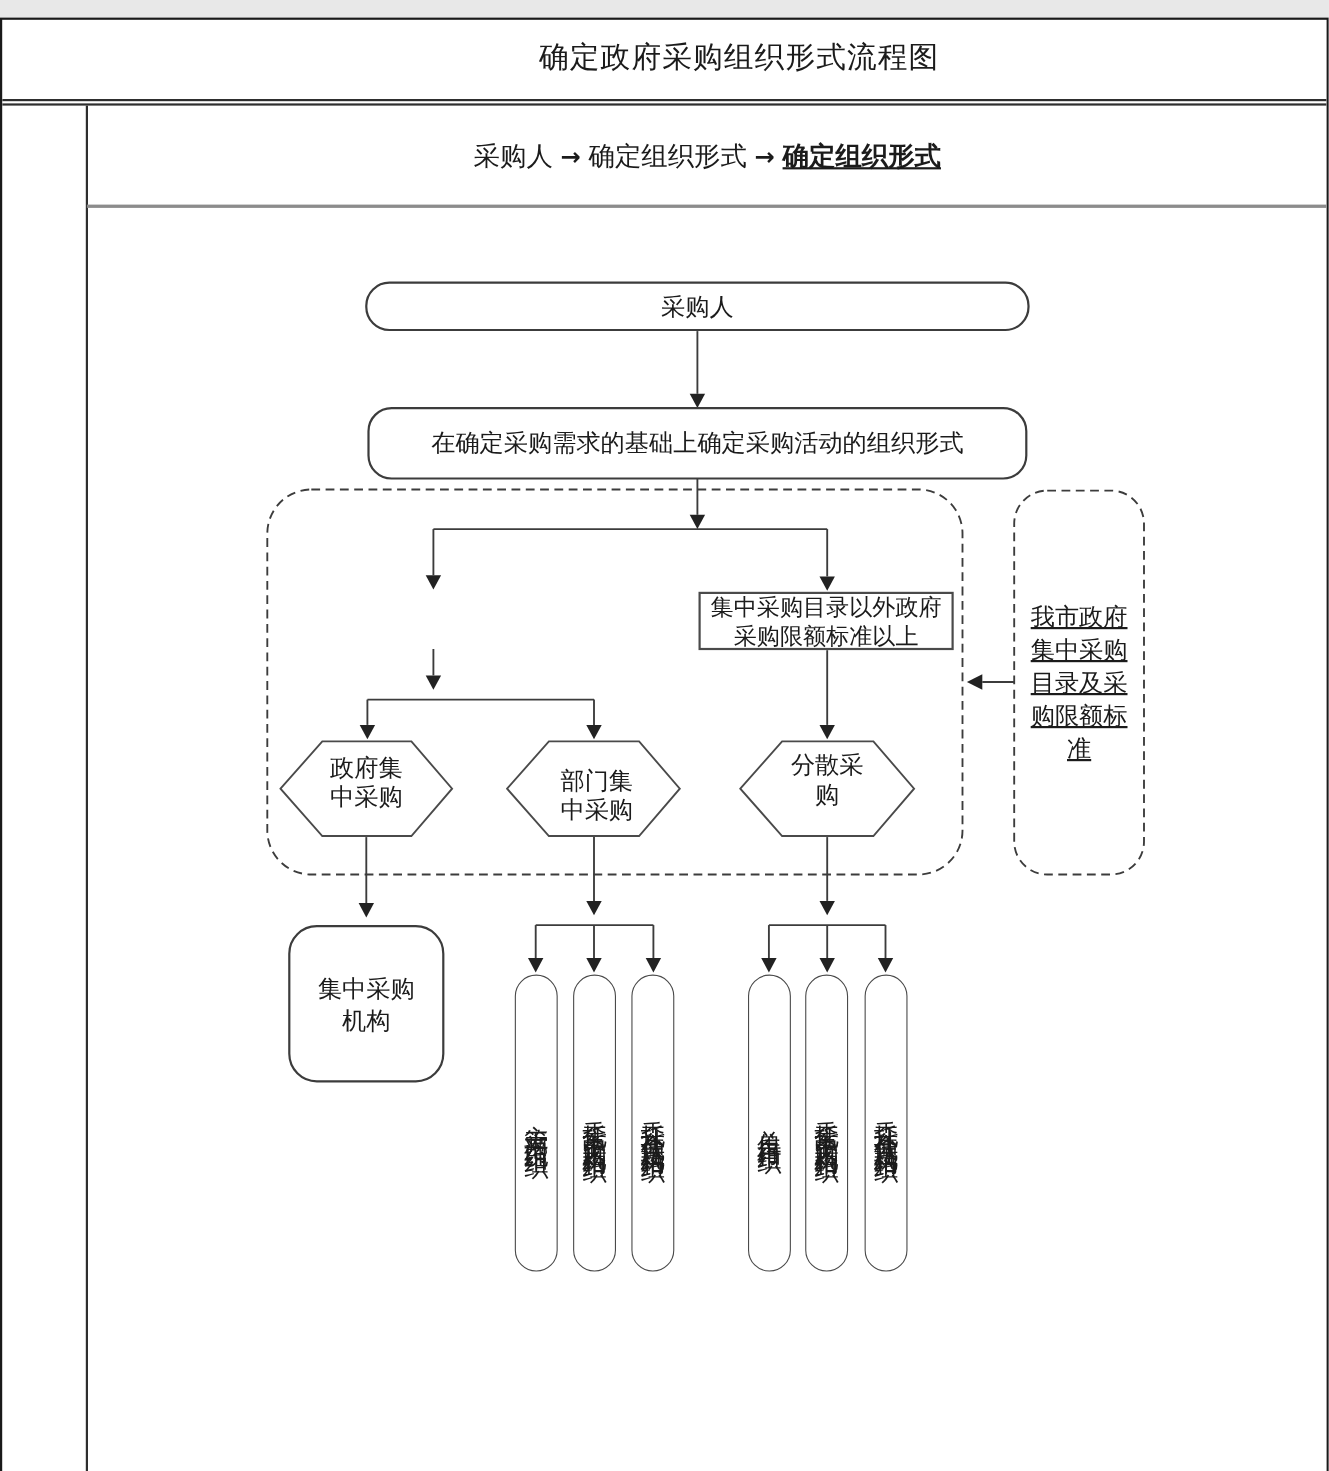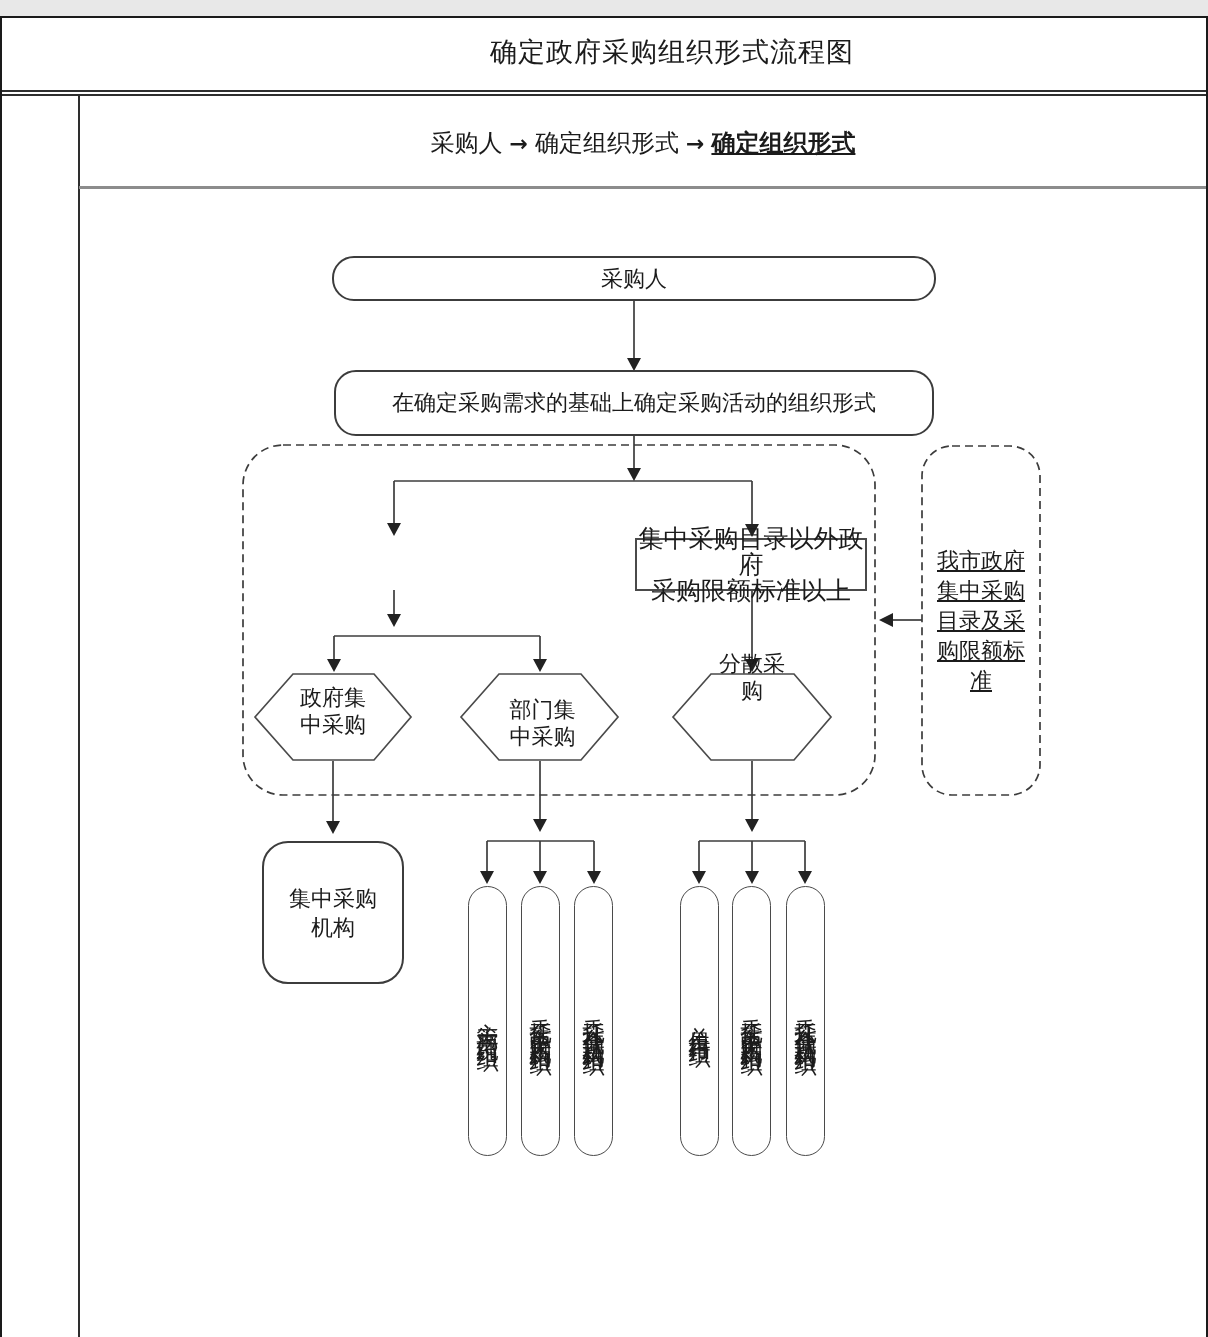--- a/index.html
+++ b/index.html
@@ -48,25 +48,25 @@
     display:flex;align-items:center;justify-content:center;
     text-align:center;font-size:22px;
     box-sizing:border-box;background:#fff;
     white-space:pre-line;
   }
   .round{border:2px solid #3c3c3c;border-radius:22px;}
   .rect{border:2px solid #4a4a4a;}
   .n-purchaser{left:330px;top:238px;width:604px;height:45px;}
   .n-determine{left:332px;top:352px;width:600px;height:66px;}
   .n-within{left:254px;top:519px;width:272px;height:53px;}
-  .n-outside{left:633px;top:520px;width:232px;height:53px;font-size:25px;line-height:26px;}
+  .n-outside{left:633px;top:520px;width:232px;height:53px;font-size:21px;line-height:26px;}
   .hex-label{background:transparent;border:none;line-height:27px;}
   .h1{left:252px;top:655px;width:158px;height:75px;}
   .h2{left:461px;top:655px;width:159px;height:100px;}
-  .h3{left:670px;top:625px;width:160px;height:72px;font-family:Liberation Mono, monospace;}
+  .h3{left:670px;top:655px;width:160px;height:72px;}
   .n-note{left:921px;top:429px;width:116px;height:347px;background:transparent;border:none;line-height:30px;text-decoration:underline;}
   .n-agency{left:260px;top:823px;width:142px;height:143px;border-radius:26px;line-height:29px;}
   .stadium{
     top:868px;height:270px;width:39px;
     border:1.6px solid #4a4a4a;border-radius:20px;
     background:#fff;
     display:flex;align-items:center;justify-content:center;
     box-sizing:border-box;
   }
   .stadium span{

